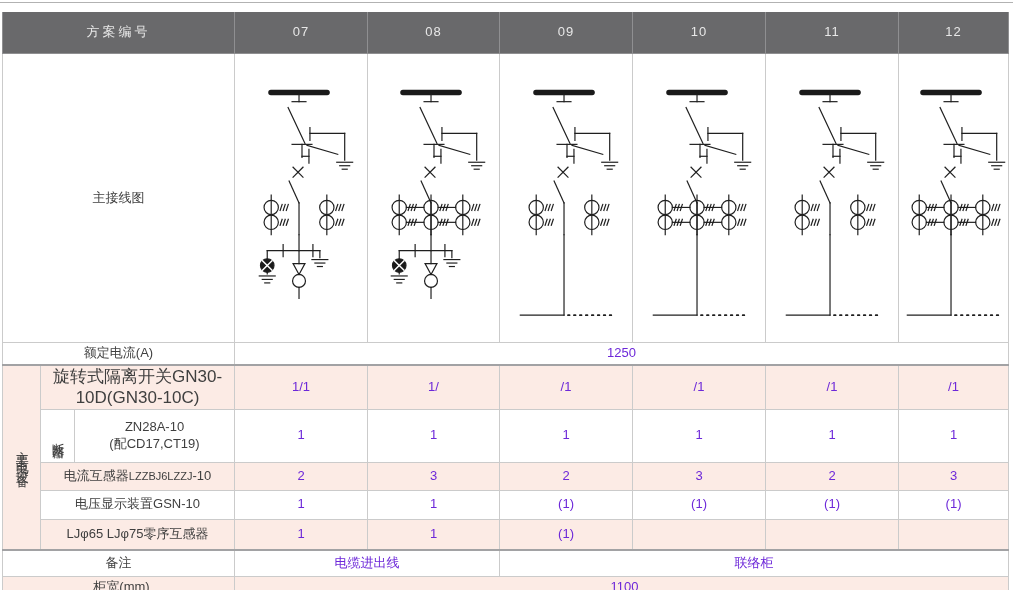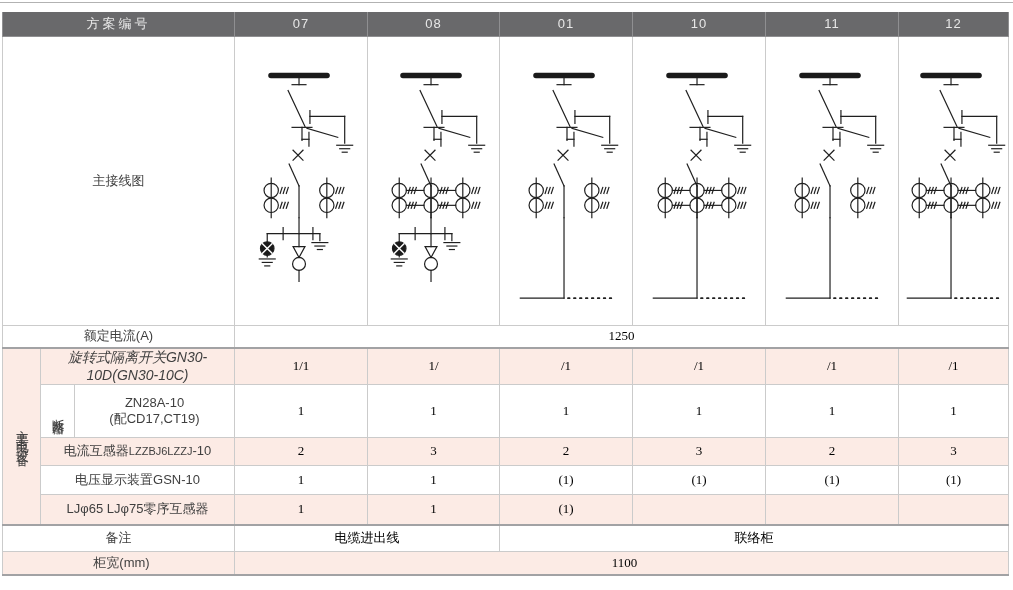--- a/index.html
+++ b/index.html
@@ -1,41 +1,41 @@
 <!DOCTYPE html>
 <html><head>
 <meta charset="utf-8">
 <style>
   html,body{margin:0;padding:0;background:#fff;}
   body{width:1013px;height:590px;font-family:"Liberation Sans","DejaVu Sans",sans-serif;color:#3f3f3f;overflow:hidden;}
   .top-rule{height:1px;background:#b2b2b2;margin-top:2px;}
   table{border-collapse:collapse;table-layout:fixed;width:1006px;margin:9px 0 0 2px;}
   th,td{border:1px solid #cbcbcb;padding:0;text-align:center;vertical-align:middle;font-size:13px;font-weight:normal;line-height:1.25;}
-  thead th{background:#69696b;color:#e8e8e8;height:24px;border-color:#8f8f91;border-top:none;letter-spacing:1px;}
+  thead th{background:#69696b;color:#e8e8e8;height:41px;border-color:#8f8f91;border-top:none;letter-spacing:1px;}
   thead th.scheme-head{letter-spacing:3px;}
   tr.pink td{background:#fcebe5;}
   tr.heavy td{border-top:2px solid #a2a2a4;}
   tr.bottom td{border-bottom:2px solid #a2a2a4;padding-left:6px;}
   .r-diag td{height:288px;margin-top:15px;}
   .r-current td{height:21px;}
   .r-iso td{height:26px;}
   .r-brk td{height:52px;}
   .r-ct td{height:27px;}
   .r-vd td{height:28px;}
   .r-zct td{height:29px;}
   .r-remarks td{height:25px;}
   .r-width td{height:22px;}
-  .small{font-size:14px;font-style:italic;}
+  .small{font-size:17px;}
   .v-cell .v-text{writing-mode:vertical-lr;text-orientation:upright;letter-spacing:5px;font-size:13px;display:inline-block;}
   .v-cell .v-text.tight{letter-spacing:2px;font-size:12.5px;}
   .diag{overflow:hidden;}
   .diag svg{display:block;margin:0 auto;}
   .ct-label{display:flex;align-items:center;justify-content:center;gap:0;}
   .frac{display:inline-flex;flex-direction:row;font-size:11px;line-height:1.1;text-align:left;}
-  .val{color:#000000;font-family:Liberation Serif, serif;}
+  .val{color:#6d28d9;}
 </style>
 </head>
 <body>
 
 <div class="top-rule"></div>
 
 <table>
   <colgroup>
     <col style="width:38px">
       <col style="width:34px">
@@ -45,21 +45,21 @@
       <col style="width:133px">
     <col style="width:133px">
       <col style="width:133px">
       <col style="width:110px">
   </colgroup>
   <thead>
     <tr>
       <th colspan="3" class="scheme-head">方案编号</th>
       <th>07</th>
       <th>08</th>
-      <th>01</th>
+      <th>09</th>
       <th>10</th>
       <th>11</th>
       <th>12</th>
     </tr>
   </thead>
   <tbody>
     <tr class="r-diag">
       <td colspan="3">主接线图</td>
       <td class="diag">
           <svg viewBox="0 0 129 290" width="129" height="288">

